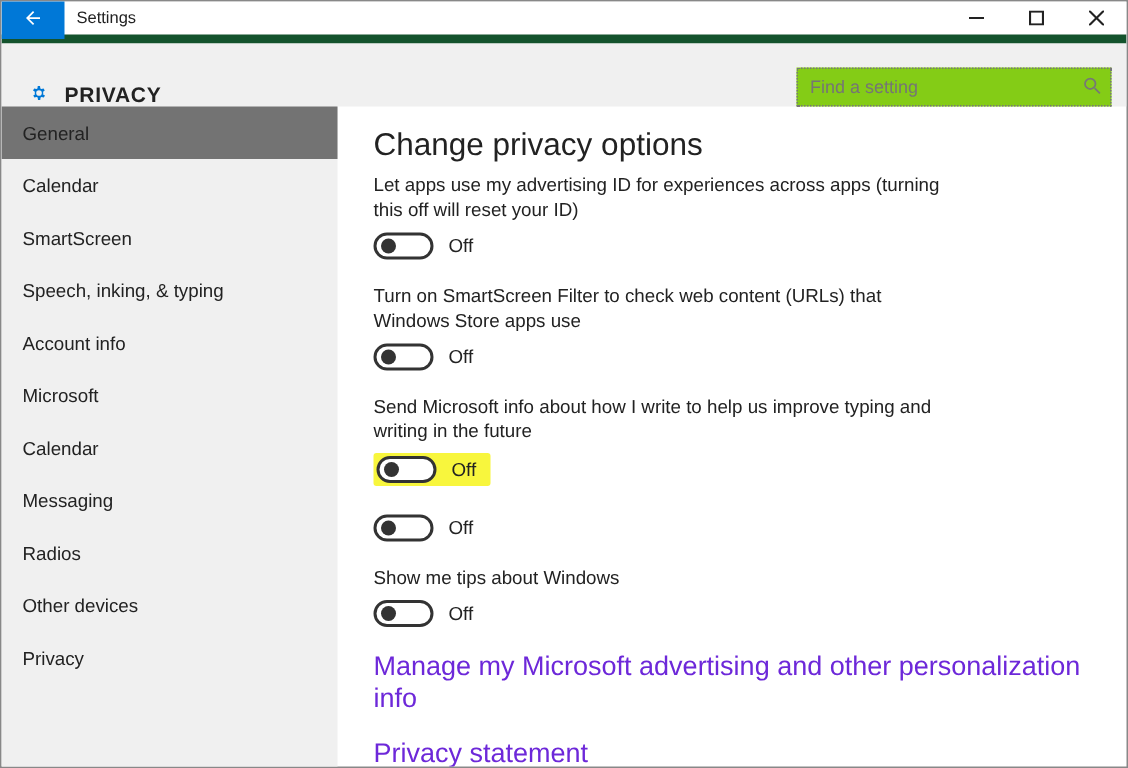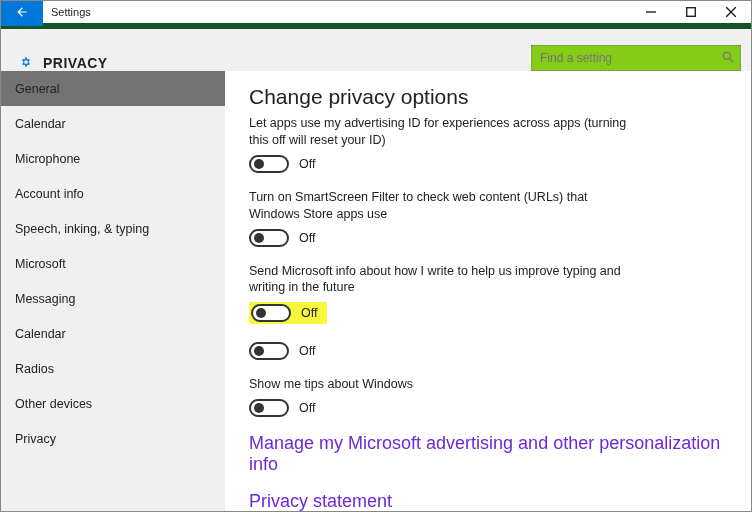--- a/index.html
+++ b/index.html
@@ -88,36 +88,36 @@
 
 <div class="main">
   <div class="sidebar">
     <div class="sidebar-item active">
         <span>General</span>
       </div>
     <div class="sidebar-item">
         <span>Calendar</span>
       </div>
     <div class="sidebar-item">
-        <span>Microphone</span>
+        <span>SmartScreen</span>
+      </div>
+    <div class="sidebar-item">
+        <span>Speech, inking, &amp; typing</span>
       </div>
     <div class="sidebar-item">
         <span>Account info</span>
       </div>
     <div class="sidebar-item">
-        <span>Speech, inking, &amp; typing</span>
-      </div>
-    <div class="sidebar-item">
         <span>Microsoft</span>
       </div>
     <div class="sidebar-item">
-        <span>Messaging</span>
+        <span>Calendar</span>
       </div>
     <div class="sidebar-item">
-        <span>Calendar</span>
+        <span>Messaging</span>
       </div>
     <div class="sidebar-item">
         <span>Radios</span>
       </div>
     <div class="sidebar-item">
         <span>Other devices</span>
       </div>
     <div class="sidebar-item">
         <span>Privacy</span>
       </div>

